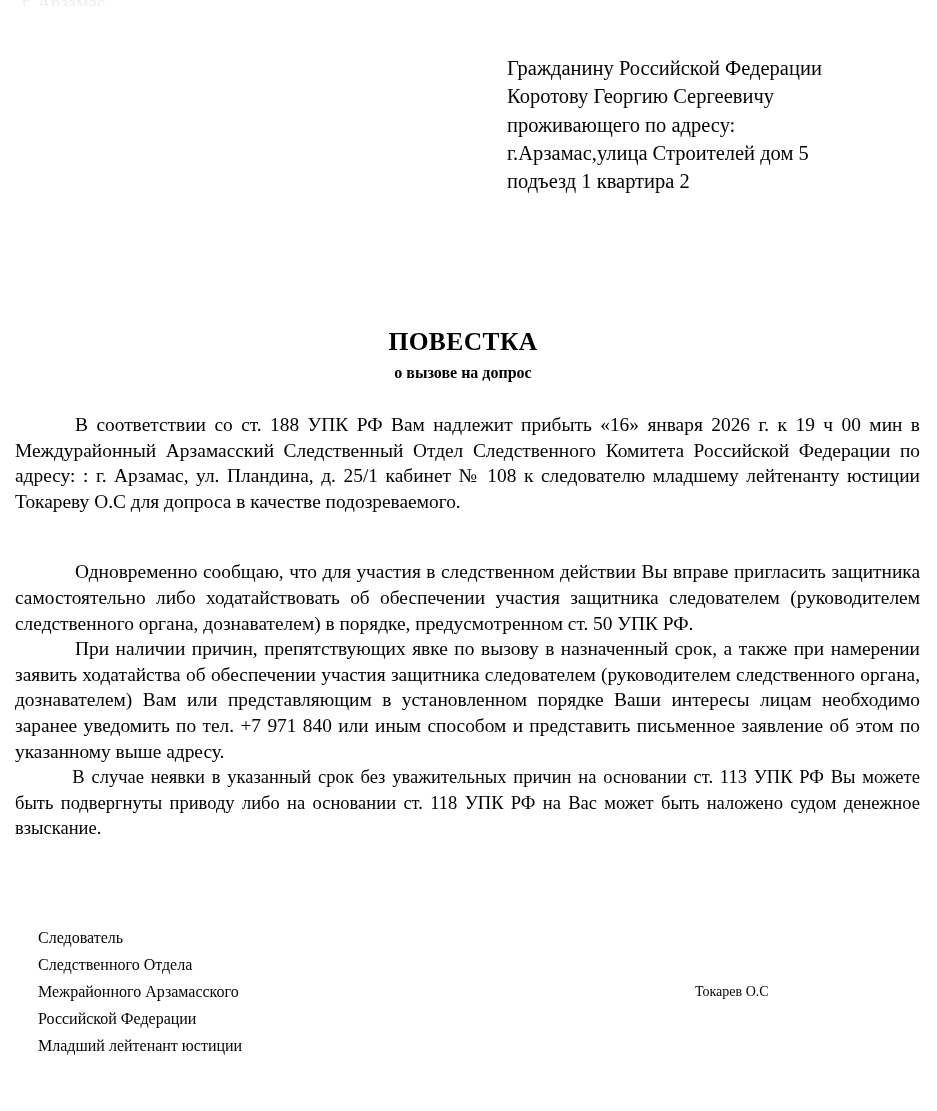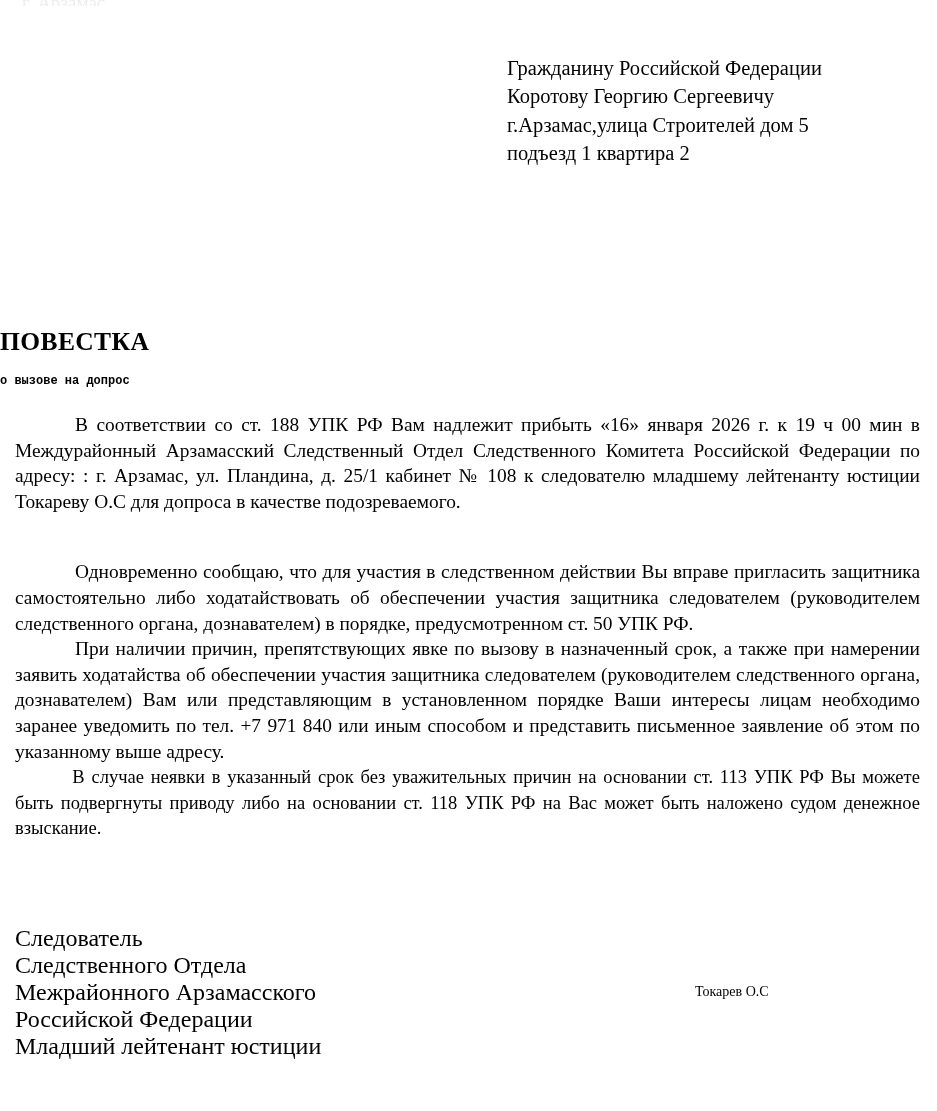--- a/index.html
+++ b/index.html
@@ -52,35 +52,35 @@
     white-space: nowrap;
   }
   .addressee .ln { display: block; }
 
   
   .title-block {
     position: absolute;
     left: 0;
     top: 327px;
     width: 926px;
+    text-align: center;
   }
   .doc-title {
     font-size: 25.5px;
     font-weight: bold;
     letter-spacing: 0.4px;
     line-height: 30px;
     display: block;
   }
   .doc-subtitle {
-    font-size: 12px;
+    font-size: 16px;
     font-weight: bold;
     line-height: 24px;
     display: block;
-    margin-top: 12px;
-    font-family: Liberation Mono, monospace;
+    margin-top: 4px;
   }
 
   
   .body-area {
     position: absolute;
     left: 15px;
     top: 412px;
     width: 905px;
   }
 
@@ -117,43 +117,45 @@
 
   
   .signature {
     position: absolute;
     left: 15px;
     top: 925px;
     width: 905px;
   }
   .sig-row {
     position: relative;
-    font-size: 24px;
+    font-size: 16px;
     line-height: 26.9px;
     white-space: nowrap;
+    margin-left: 23px;
   }
   .sig-name {
     position: absolute;
     left: 680px;
     top: 54px;
     font-size: 14px;
     line-height: 26.9px;
     white-space: nowrap;
   }
 </style>
 </head>
 <body>
 
 <div class="page">
 
   <div class="top-clip">г. Арзамас</div>
 
   <div class="addressee">
     <span class="ln">Гражданину Российской Федерации</span>
     <span class="ln">Коротову Георгию Сергеевичу</span>
+    <span class="ln">проживающего по адресу:</span>
     <span class="ln">г.Арзамас,улица Строителей дом 5</span>
     <span class="ln">подъезд 1 квартира 2</span>
   </div>
 
   <div class="title-block">
     <span class="doc-title">ПОВЕСТКА</span>
     <span class="doc-subtitle">о вызове на допрос</span>
   </div>
 
   <div class="body-area">

